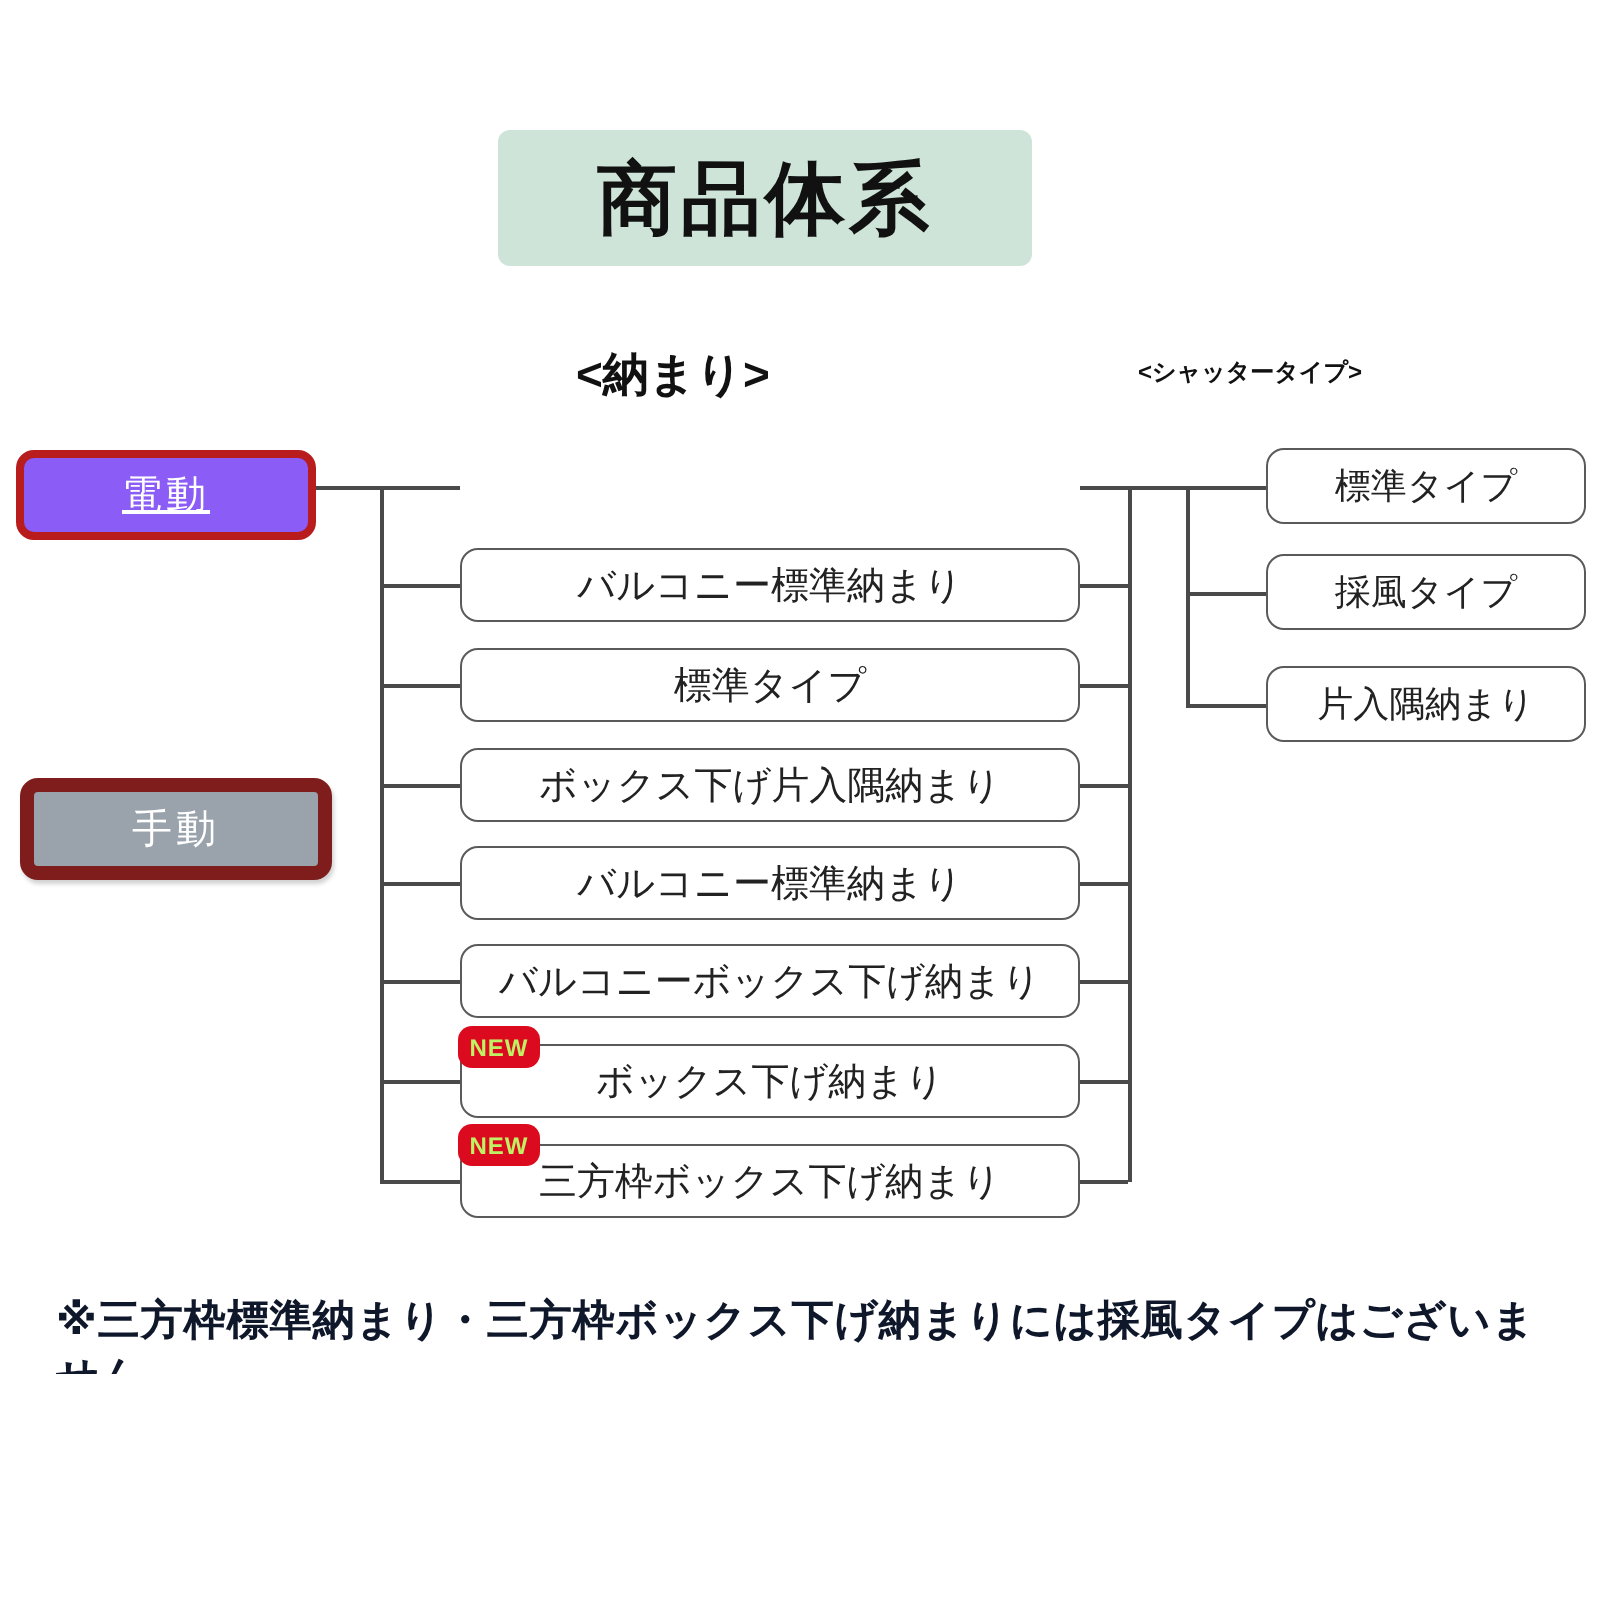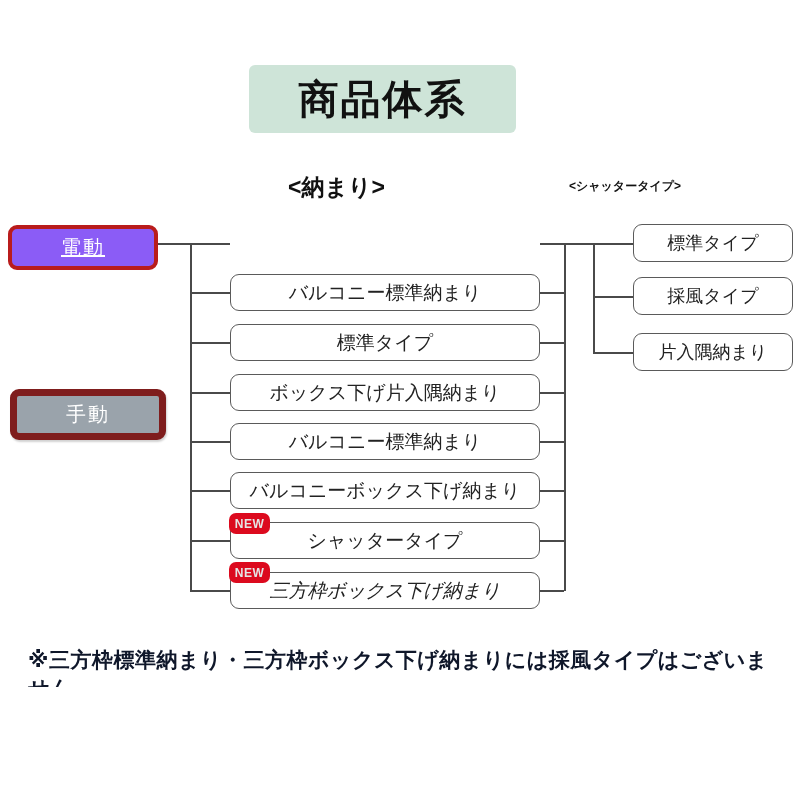--- a/index.html
+++ b/index.html
@@ -58,21 +58,21 @@
     box-sizing: border-box;
   }
   .node-mid { left: 230px; width: 310px; height: 37px; font-size: 19px; }
   .node-type { left: 633px; width: 160px; height: 38px; font-size: 18px; }
 
   .badge {
     position: absolute;
     width: 41px; height: 21px;
     background: #dc0a1e;
     border-radius: 7px;
-    color: #e5e5e5; font-size: 12px; font-weight: bold;
+    color: #bef264; font-size: 12px; font-weight: bold;
     display: flex; align-items: center; justify-content: center;
     z-index: 2;
     letter-spacing: 0.5px;
   }
   .note {
     position: absolute;
     left: 28px; top: 646px;
     width: 760px;
     font-size: 21px; font-weight: 700;
     color: #0f172a;
@@ -114,22 +114,22 @@
   <div class="line hline" style="left:593px; top:352px; width:40px;"></div>
 
   <div class="btn btn-electric">電動</div>
   <div class="btn btn-manual">手動</div>
 
   <div class="node node-mid" style="top:274px;">バルコニー標準納まり</div>
   <div class="node node-mid" style="top:324px;">標準タイプ</div>
   <div class="node node-mid" style="top:374px;">ボックス下げ片入隅納まり</div>
   <div class="node node-mid" style="top:423px;">バルコニー標準納まり</div>
   <div class="node node-mid" style="top:472px;">バルコニーボックス下げ納まり</div>
-  <div class="node node-mid" style="top:522px;">シャッタータイプ</div>
-  <div class="node node-mid" style="top:572px;font-style:italic;">三方枠ボックス下げ納まり</div>
+  <div class="node node-mid" style="top:522px;">ボックス下げ納まり</div>
+  <div class="node node-mid" style="top:572px;">三方枠ボックス下げ納まり</div>
 
   <div class="badge" style="left:229px; top:513px;">NEW</div>
   <div class="badge" style="left:229px; top:562px;">NEW</div>
 
   <div class="node node-type" style="top:277px;">採風タイプ</div>
   <div class="node node-type" style="top:224px;">標準タイプ</div>
   <div class="node node-type" style="top:333px;">片入隅納まり</div>
 
   <div class="note">※三方枠標準納まり・三方枠ボックス下げ納まりには採風タイプはございません。</div>
 

